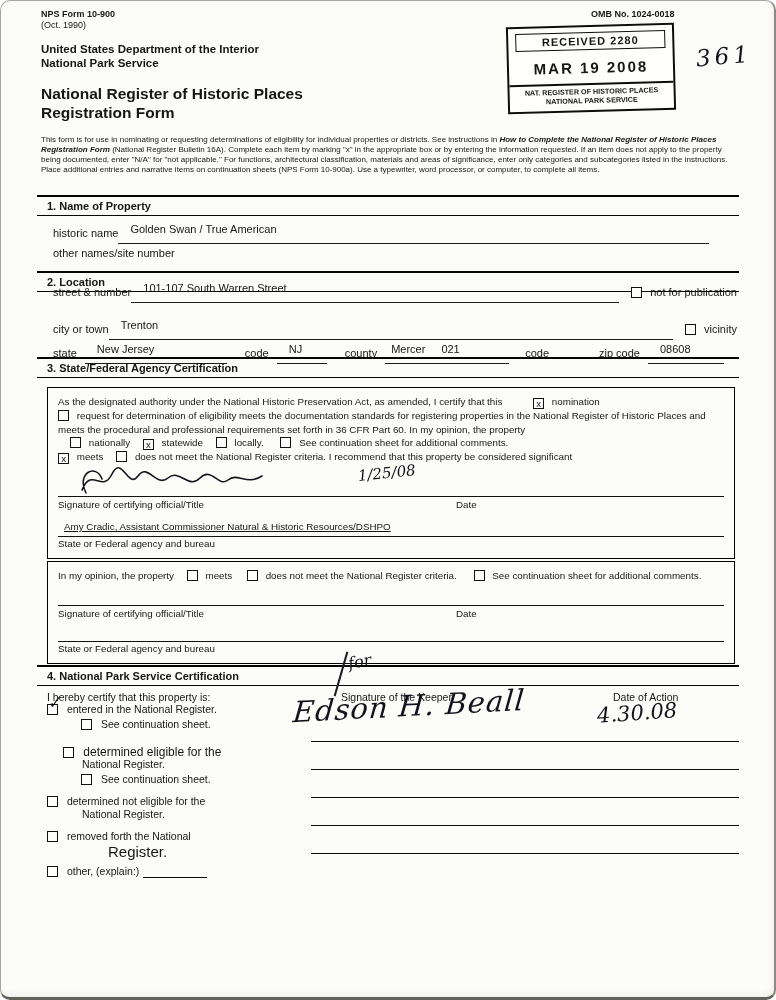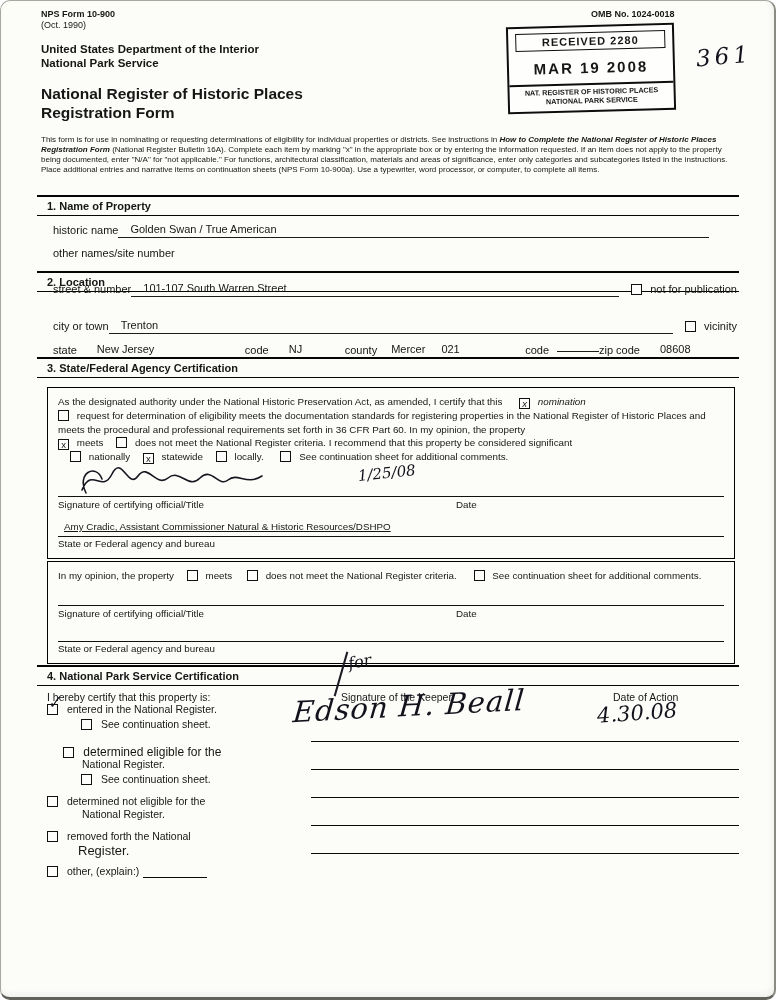--- a/index.html
+++ b/index.html
@@ -13,21 +13,21 @@
   }
   .abs{position:absolute;}
   .b{font-weight:bold;}
   .sechead{
     position:absolute;left:36px;width:702px;box-sizing:border-box;
     border-top:2.2px solid #050505;border-bottom:1.8px solid #050505;
     font-weight:bold;font-size:11px;padding:3px 0 3px 10px;
   }
   .fieldrow{position:absolute;display:flex;align-items:center;font-size:11px;}
   .flabel{white-space:nowrap;padding-bottom:2px;}
-  .fval{border-bottom:1.2px solid #1c1c1c;padding:0 0 2px 12px;white-space:nowrap;box-sizing:border-box;}
+  .fval{border-bottom:1.2px solid #1c1c1c;padding:0 0 8px 12px;white-space:nowrap;box-sizing:border-box;}
   .grow{flex:1;}
   .cb{
     display:inline-block;width:11px;height:11px;border:1.3px solid #111;
     text-align:center;line-height:10px;font-size:9.5px;vertical-align:-2px;
     box-sizing:border-box;background:#fdfdfb;
   }
   .certbox{
     position:absolute;left:46px;width:688px;border:1.6px solid #000;
     box-sizing:border-box;padding:7px 10px 8px;font-size:9.8px;line-height:13.5px;
   }
@@ -113,44 +113,44 @@
     <span class="fval" style="width:42px;margin-left:8px;"></span>
     <span class="flabel" style="">zip code</span>
     <span class="fval" style="width:76px;margin-left:8px;">08608</span>
   </div>
 
   <div class="sechead" style="top:356px;">3. State/Federal Agency Certification</div>
 
   <div class="certbox" style="top:386px;">
     <div>
       <span>As the designated authority under the National Historic Preservation Act, as amended, I certify that this</span>
-      <span style="white-space:nowrap;margin-left:14px;font-style:italic;">
+      <span style="white-space:nowrap;margin-left:28px;">
         <span class="cb">x</span>
         <span style="margin-left:5px;">nomination</span>
       </span>
     </div>
     <div>
       <span class="cb"></span>
       <span style="margin-left:5px;">request for determination of eligibility meets the documentation standards for registering properties in the National Register of Historic Places and meets the procedural and professional requirements set forth in 36 CFR Part 60. In my opinion, the property</span>
     </div>
-    <div>
-      <span class="cb">x</span>
-      <span style="margin-left:5px;margin-right:10px;">meets</span>
-      <span class="cb"></span>
-      <span style="margin-left:5px;">does not meet the National Register criteria.  I recommend that this property be considered significant</span>
-    </div>
     <div style="padding-left:12px;">
       <span class="cb"></span>
       <span style="margin-left:5px;margin-right:10px;">nationally</span>
       <span class="cb">x</span>
       <span style="margin-left:5px;margin-right:10px;">statewide</span>
       <span class="cb"></span>
       <span style="margin-left:5px;margin-right:14px;">locally.</span>
       <span class="cb"></span>
       <span style="margin-left:5px;">See continuation sheet for additional comments.</span>
+    </div>
+    <div>
+      <span class="cb">x</span>
+      <span style="margin-left:5px;margin-right:10px;">meets</span>
+      <span class="cb"></span>
+      <span style="margin-left:5px;">does not meet the National Register criteria.  I recommend that this property be considered significant</span>
     </div>
 
     <div class="ulstrip" style="position:relative;height:27px;margin-top:5px;">
       <svg class="abs" style="left:18px;top:-6px;" width="200" height="34" viewBox="0 0 200 34">
         <path d="M10 30 C 0 10, 20 0, 26 16 M6 27 C 16 3, 26 31, 36 11 S 52 27, 62 13 S 80 25, 92 15 S 112 27, 124 15 S 142 25, 152 17 S 170 23, 186 13" stroke="#15151f" stroke-width="1.6" fill="none" stroke-linecap="round"></path>
       </svg>
       <span class="hand abs" style="left:300px;top:-2px;font-size:15px;transform:rotate(-6deg);">1/25/08</span>
     </div>
     <div class="siglabels">
       <span>Signature of certifying official/Title</span>
@@ -215,21 +215,21 @@
   <div class="abs" style="left:46px;top:794px;font-size:10.5px;white-space:nowrap;">
     <span class="cb"></span>
     <span style="margin-left:6px;">determined not eligible for the</span>
   </div>
   <div class="abs" style="left:81px;top:807px;font-size:10.5px;">National Register.</div>
 
   <div class="abs" style="left:46px;top:829px;font-size:10.5px;white-space:nowrap;">
     <span class="cb"></span>
     <span style="margin-left:6px;">removed forth the National</span>
   </div>
-  <div class="abs" style="left:65px;top:842px;font-size:13px;padding-left:12px;">Register.</div>
+  <div class="abs" style="left:95px;top:842px;font-size:15px;padding-left:12px;">Register.</div>
 
   <div class="abs" style="left:46px;top:864px;font-size:10.5px;white-space:nowrap;">
     <span class="cb"></span>
     <span style="margin-left:6px;">other, (explain:)</span>
   </div>
   <div class="hline" style="left:142px;top:876px;width:64px;border-top-width:1.1px;"></div>
 
   <div class="hline" style="left:310px;top:740px;width:428px;"></div>
   <div class="hline" style="left:310px;top:768px;width:428px;"></div>
   <div class="hline" style="left:310px;top:796px;width:428px;"></div>

